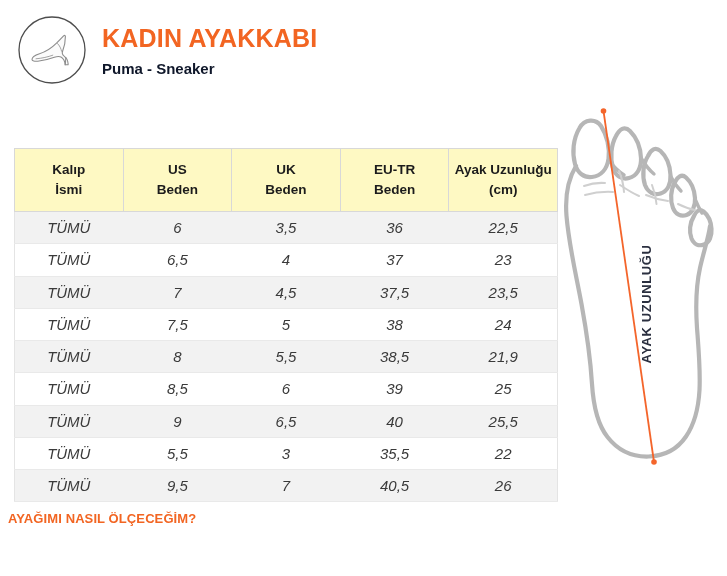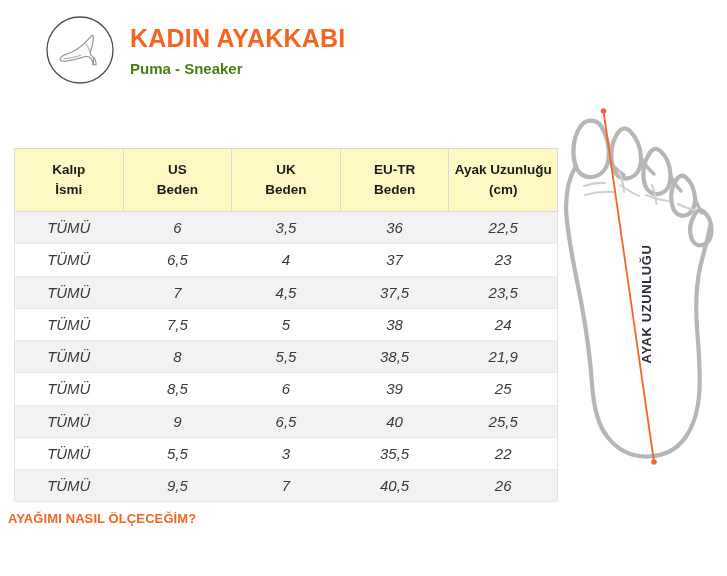--- a/index.html
+++ b/index.html
@@ -18,21 +18,20 @@
 
   
   .header {
     position: absolute;
     left: 0;
     top: 0;
     width: 560px;
     height: 100px;
     display: flex;
     align-items: center;
-    margin-left: 28px;
   }
   .brand-icon-wrap {
     width: 72px;
     height: 72px;
     margin-left: 16px;
     margin-right: 14px;
     flex: 0 0 auto;
     display: flex;
     align-items: center;
     justify-content: center;
@@ -50,21 +49,21 @@
     font-weight: bold;
     color: #F26522;
     letter-spacing: 0.2px;
     line-height: 1.15;
     margin: 0 0 7px 0;
     white-space: nowrap;
   }
   .page-subtitle {
     font-size: 15px;
     font-weight: bold;
-    color: #4d7c0f;
+    color: #0f172a;
     line-height: 1.2;
     margin: 0;
     white-space: nowrap;
   }
 
   
   .size-table-wrap {
     position: absolute;
     left: 14px;
     top: 148px;

